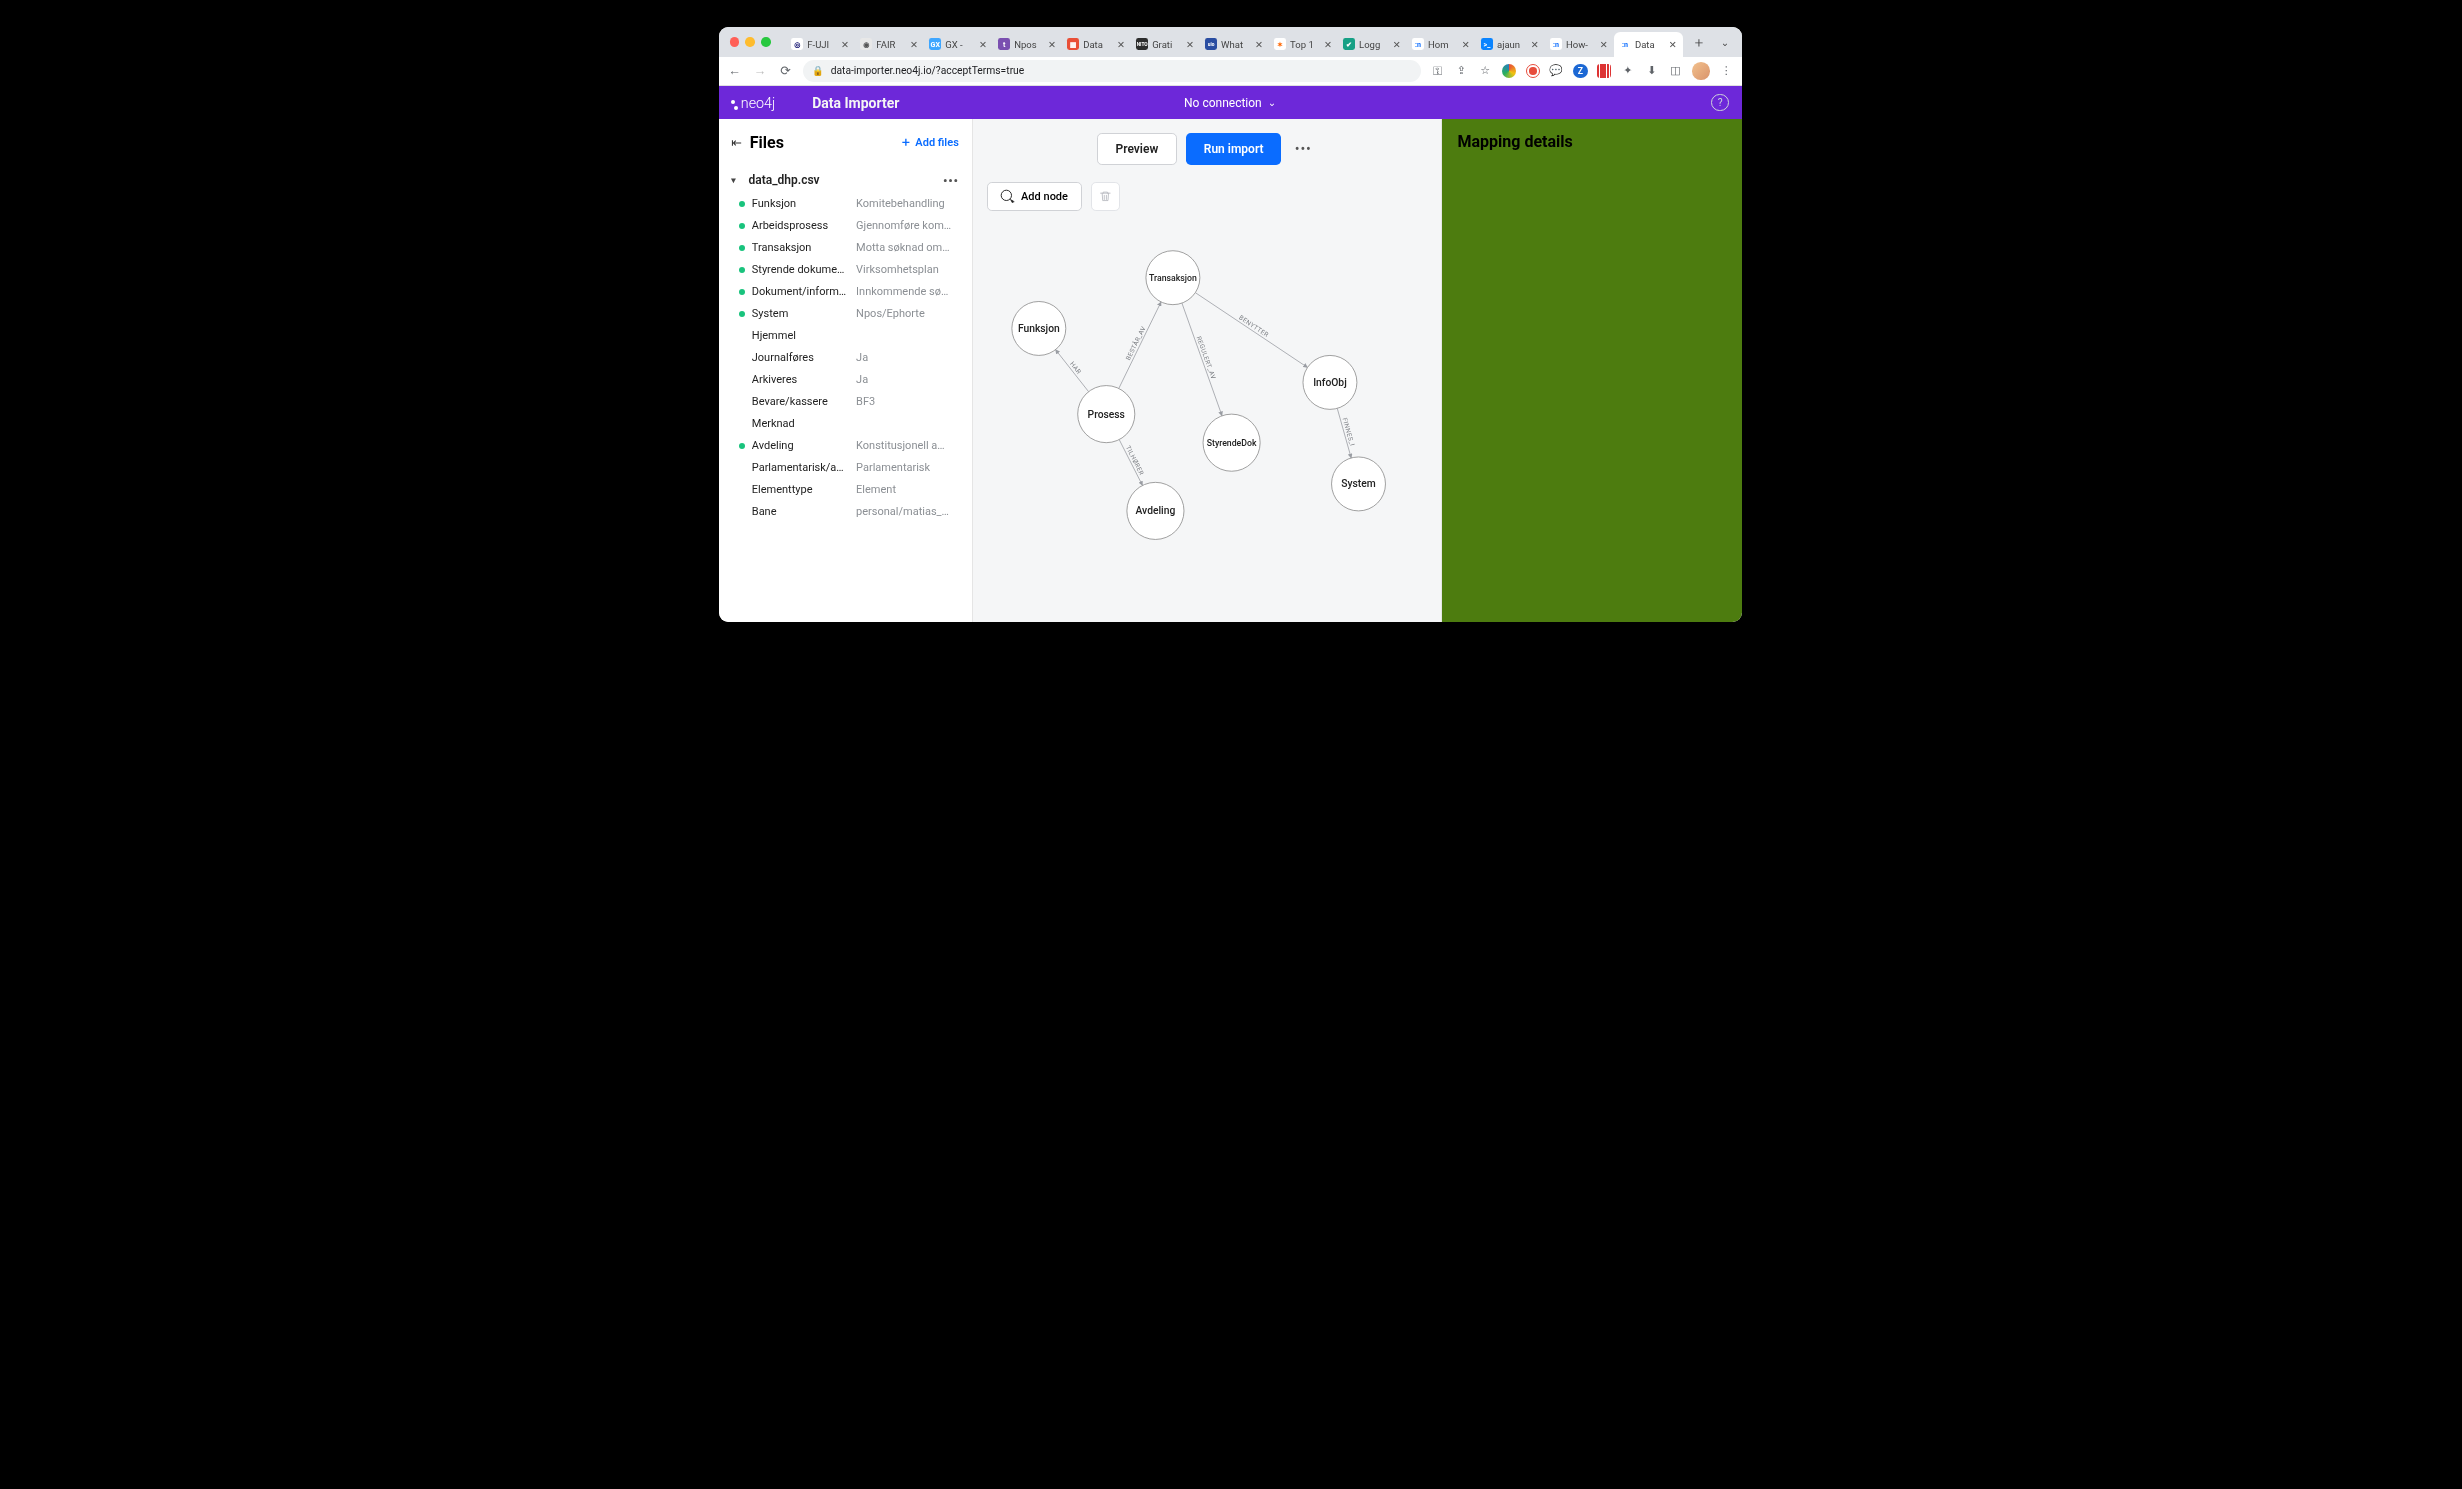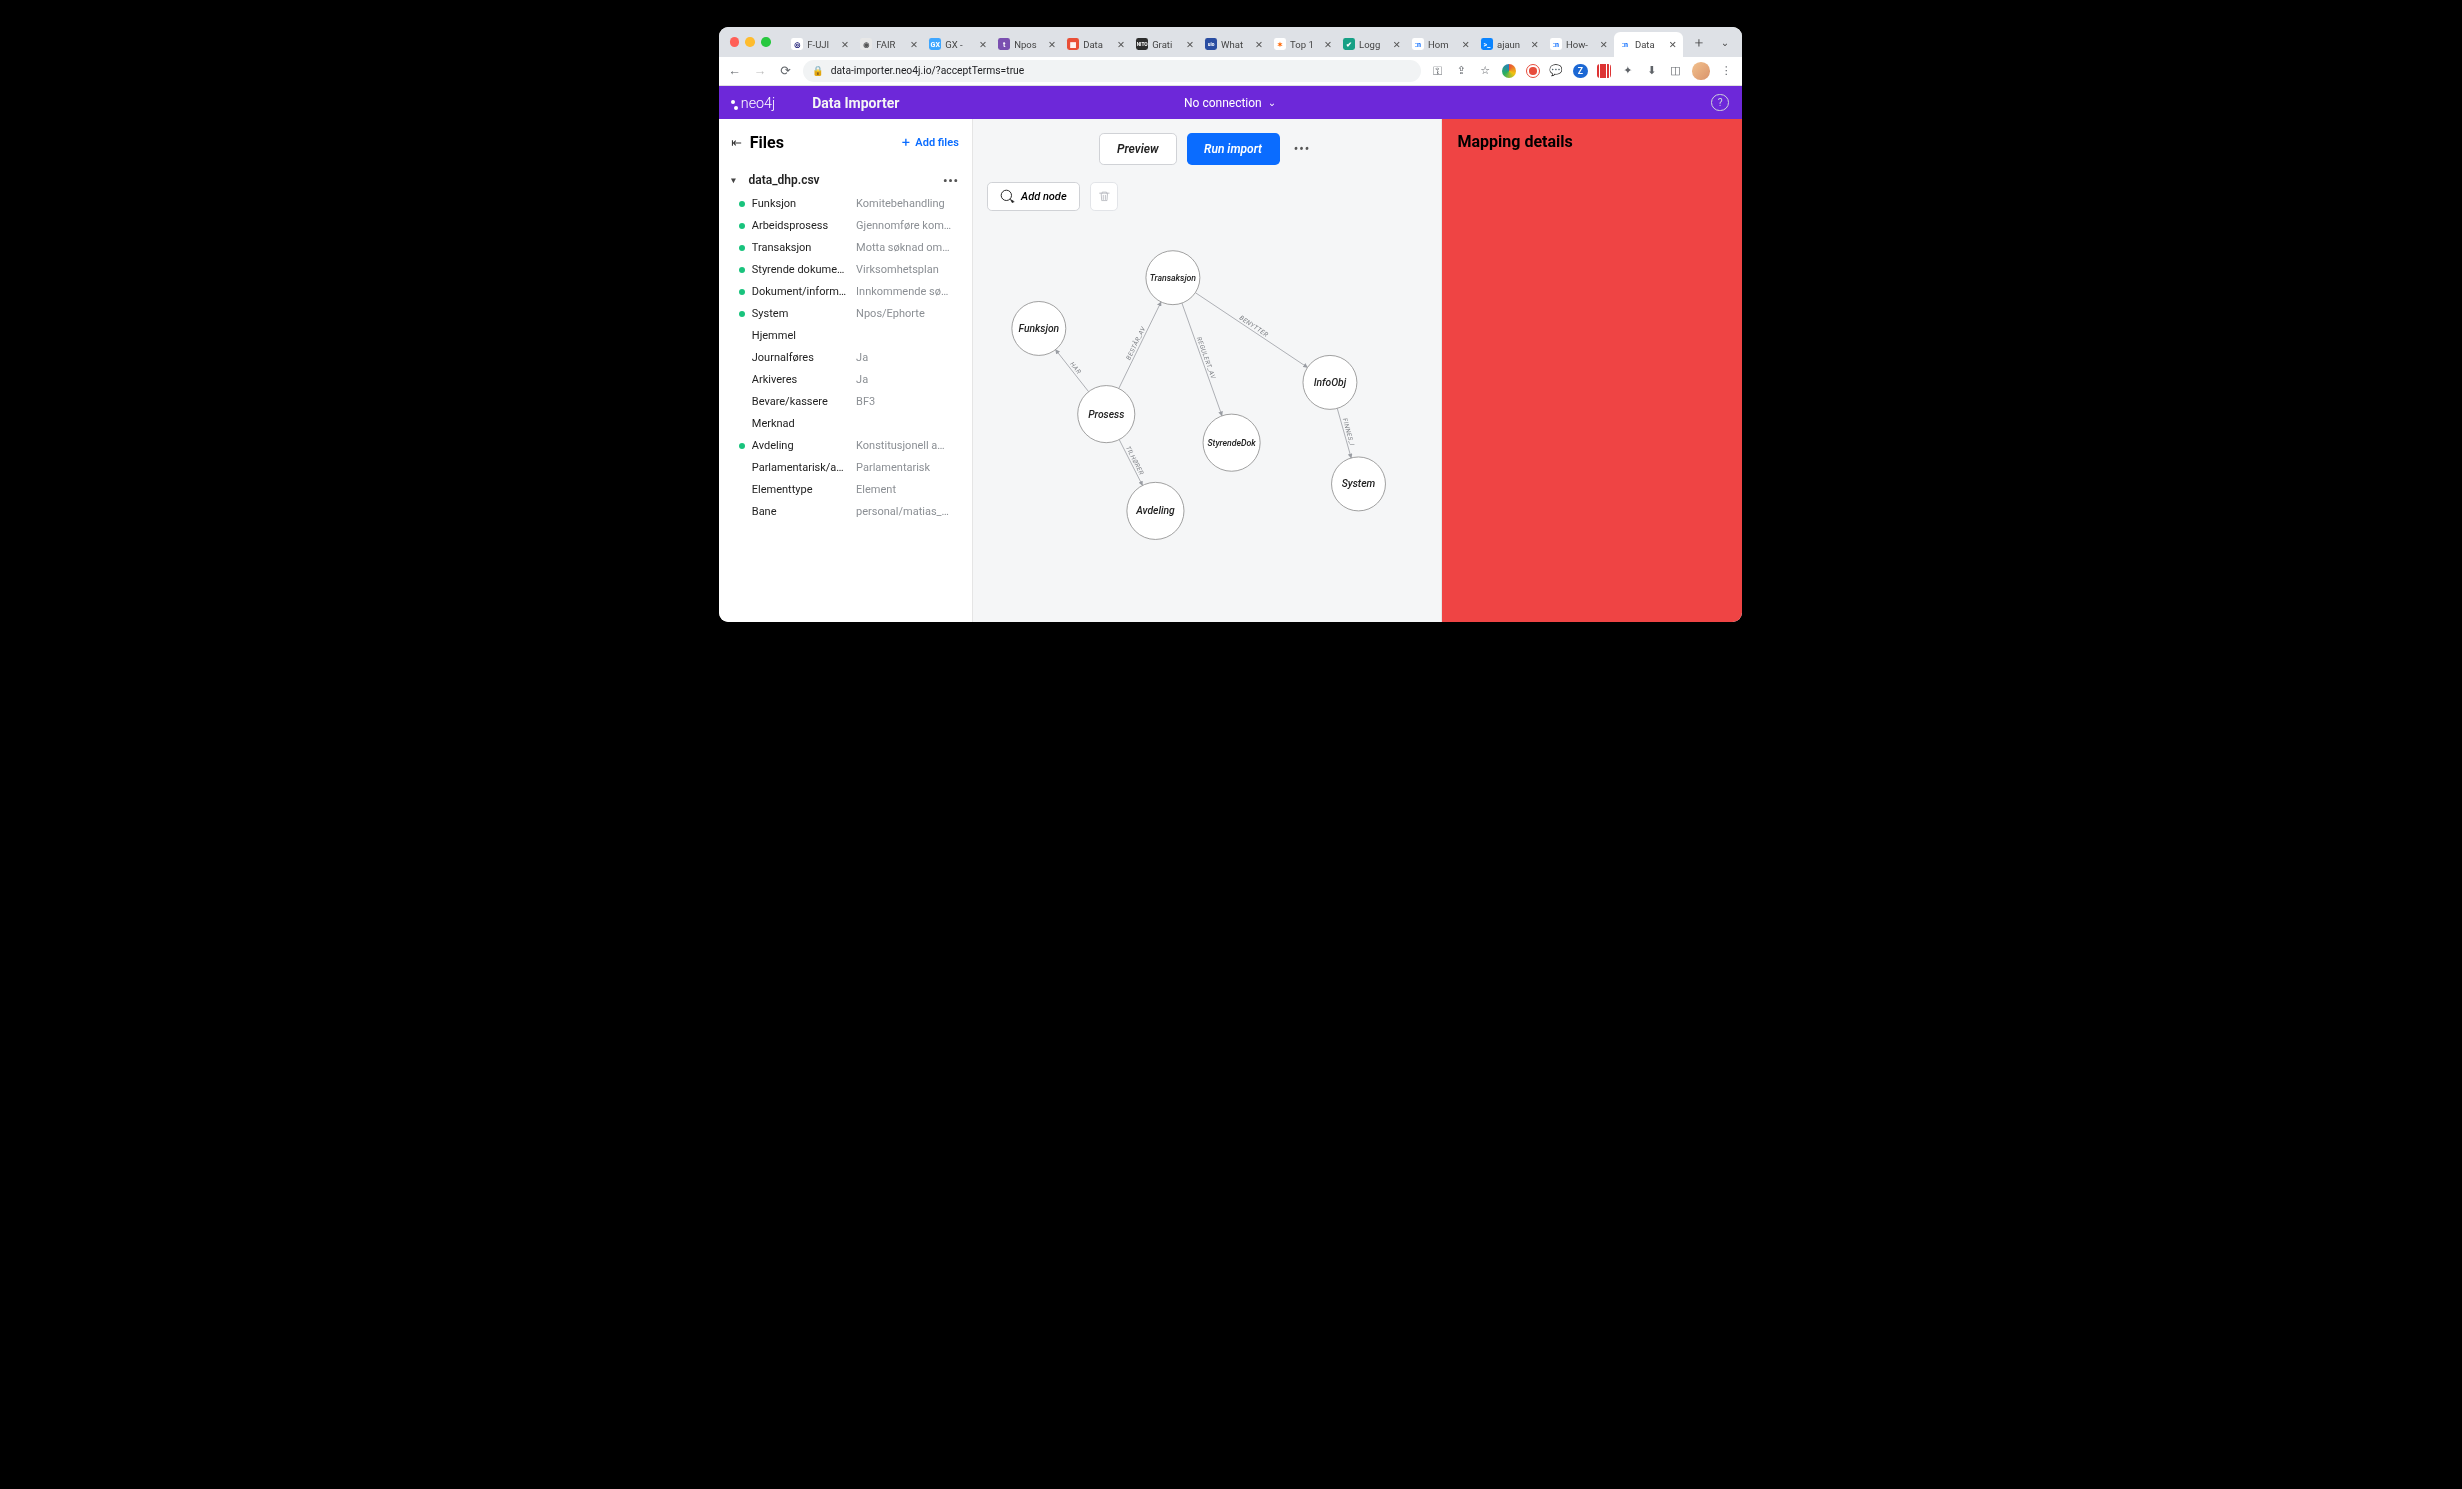--- a/index.html
+++ b/index.html
@@ -201,21 +201,21 @@
   .dot.e { background:transparent; }
   .col-name {
     color:#222; width:98px; white-space:nowrap; overflow:hidden; text-overflow:ellipsis;
   }
   .col-example {
     color:#8b8f94; flex:1; white-space:nowrap; overflow:hidden; text-overflow:ellipsis;
   }
 
   
   .canvas-wrap {
-    flex:1; background:#f5f6f7; position:relative;font-style:italic;
+    flex:1; background:#f5f6f7; position:relative;
   }
   .canvas-toolbar {
     position:absolute; top:14.3px; left:0; right:0;
     display:flex; align-items:center; justify-content:center; gap:9.5px;
     padding: 0 14.3px;
   }
   .btn {
     height:32px; padding:0 17.5px; border-radius:4.8px; font-size:12px;
     display:flex; align-items:center; justify-content:center; cursor:pointer;
     font-weight:600;
@@ -246,21 +246,21 @@
   }
   .node-label {
     font-size:13px; fill:#222; font-weight:500; text-anchor:middle; dominant-baseline:central;
   }
   .node-label.sm { font-size:11px; }
   .edge { stroke:#9a9da3; stroke-width:1; fill:none; marker-end:url(#arrow); }
   .edge-label { font-size:8px; fill:#7a7d82; letter-spacing:0.5px; }
 
   
   .details {
-    width:301px; border-left:0.8px solid #e5e5e5; background:#ef4444;
+    width:301px; border-left:0.8px solid #e5e5e5; background:#4d7c0f;
     padding: 12.7px 16px;
   }
   .details-title { font-size:16px; font-weight:700; margin-bottom:11px; }
   .details-placeholder {
     border:0.8px dashed #c9cbd0; border-radius:4.8px;
     height: calc(100% - 40px);
     display:flex; align-items:center; justify-content:center;
     color:#222; font-size:12px;
   }
 </style>

